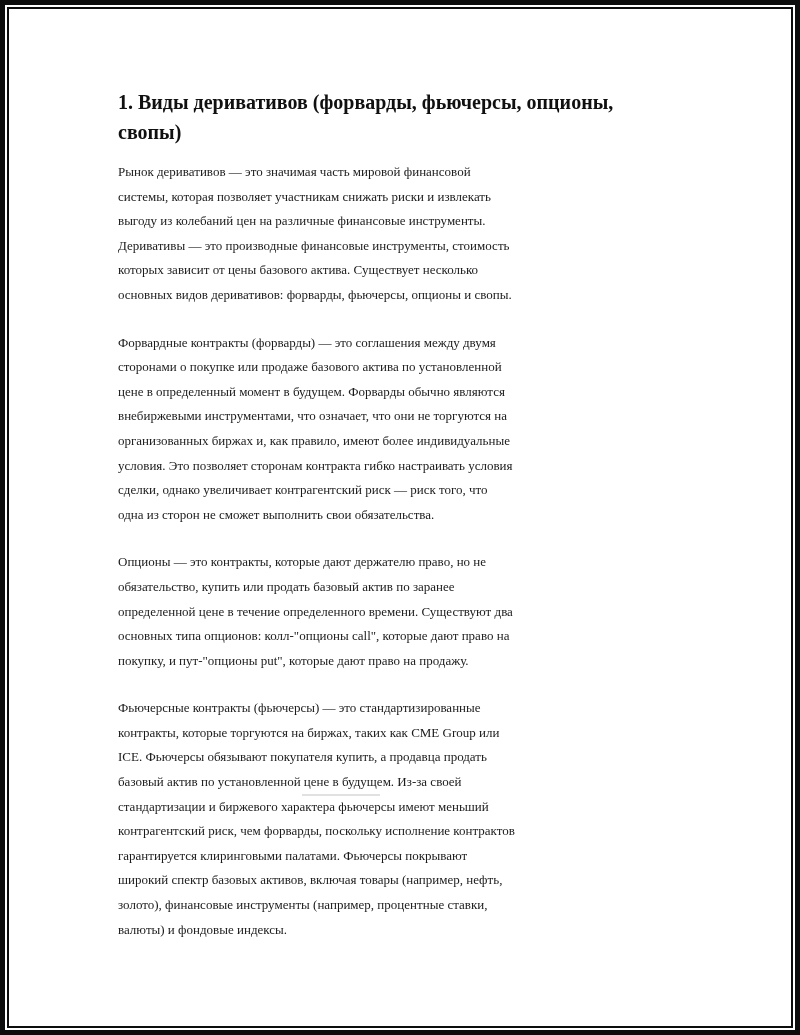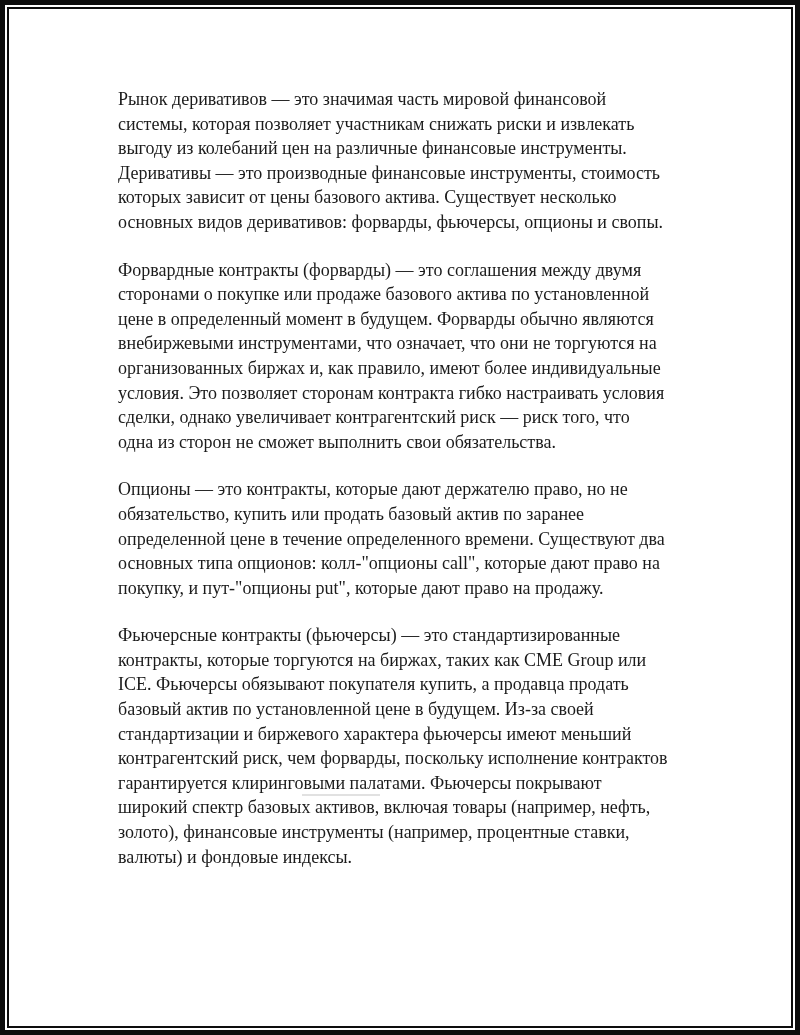--- a/index.html
+++ b/index.html
@@ -33,21 +33,21 @@
     margin: 0 0 13px 0;
     font-family: "Liberation Serif", "DejaVu Serif", serif;
     font-weight: bold;
     font-size: 20px;
     line-height: 30px;
     color: var(--heading, #101010);
     white-space: pre-line;
   }
   p.doc-paragraph {
     margin: 0 0 23px 0;
-    font-size: 18px;
+    font-size: 13px;
     line-height: 24.6px;
     color: var(--text, #1b1b1b);
     white-space: pre-line;
   }
   .artifact-line {
     position: absolute;
     left: 297px;
     top: 789px;
     width: 78px;
     height: 2px;
@@ -55,20 +55,22 @@
     opacity: 0.55;
     pointer-events: none;
   }
 </style>
 </head>
 <body>
 
 <div class="page">
   <div class="frame-inner"></div>
   <div class="content">
+    <h1 class="doc-heading">1. Виды деривативов (форварды, фьючерсы, опционы,
+свопы)</h1>
     <p class="doc-paragraph">Рынок деривативов — это значимая часть мировой финансовой
 системы, которая позволяет участникам снижать риски и извлекать
 выгоду из колебаний цен на различные финансовые инструменты.
 Деривативы — это производные финансовые инструменты, стоимость
 которых зависит от цены базового актива. Существует несколько
 основных видов деривативов: форварды, фьючерсы, опционы и свопы.</p>
     <p class="doc-paragraph">Форвардные контракты (форварды) — это соглашения между двумя
 сторонами о покупке или продаже базового актива по установленной
 цене в определенный момент в будущем. Форварды обычно являются
 внебиржевыми инструментами, что означает, что они не торгуются на

